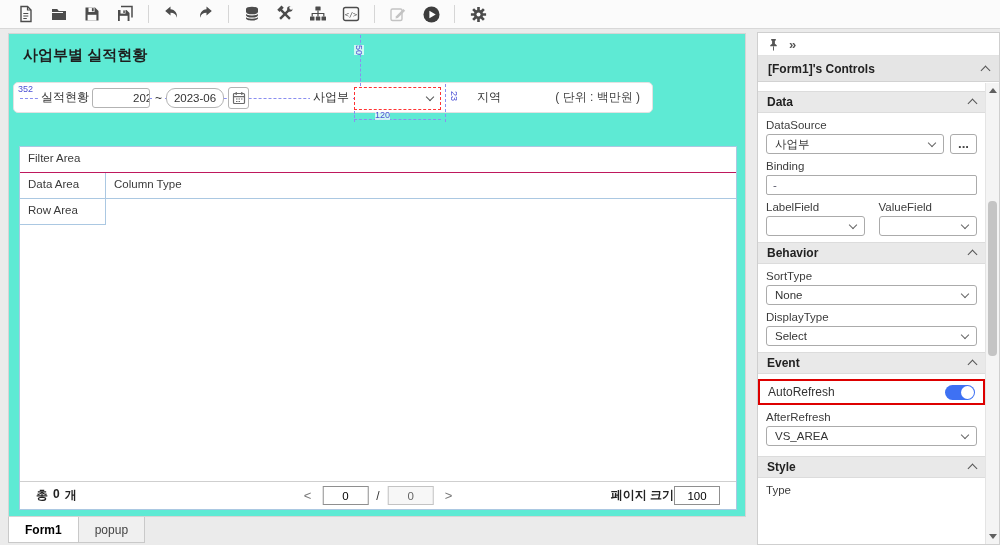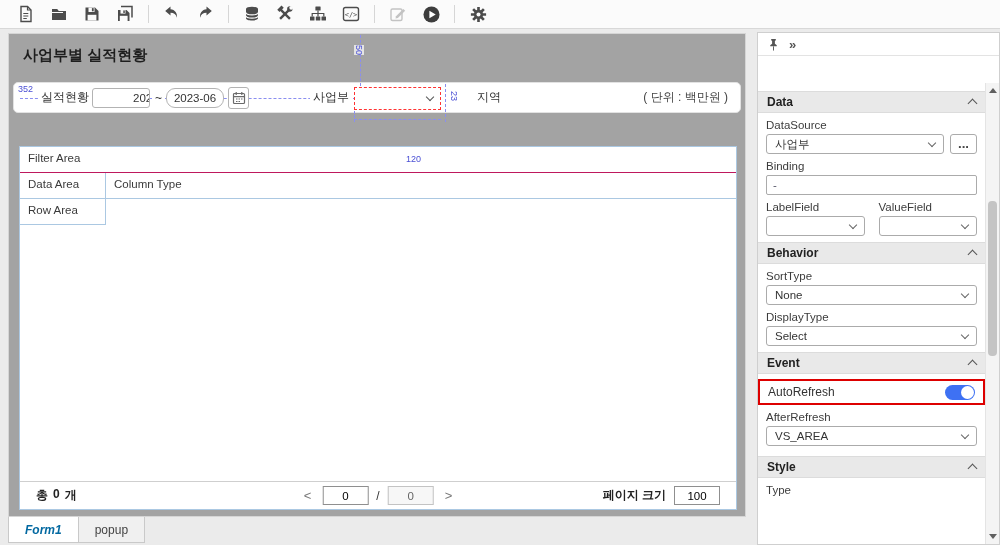--- a/index.html
+++ b/index.html
@@ -16,25 +16,25 @@
   .toolbar {
     position:absolute; top:0; left:0; width:1000px; height:29px;
     background:#fbfbfb; border-bottom:1px solid #d8d8d8;
     display:flex; align-items:center; padding-left:12px; gap:5px;
   }
   .tbtn { width:28px; height:24px; display:flex; align-items:center; justify-content:center; cursor:pointer; }
   .tsep { width:1px; height:18px; background:#d6d6d6; margin:0 4px; }
   
   .canvas {
     position:absolute; left:8px; top:33px; width:738px; height:484px;
-    background:#a3a3a3; border:1px solid #d5d5d5;
+    background:#5eead4; border:1px solid #d5d5d5;
   }
   .canvas-title { position:absolute; left:14px; top:12px; font-size:15px; font-weight:bold; color:#1e1e1e; }
   .filter-bar {
-    position:absolute; left:4px; top:48px; width:728px; height:31px;
+    position:absolute; left:4px; top:48px; width:640px; height:31px;
     border:1px solid #e2e2e2; border-radius:5px; background:#fff;
   }
   .fb-item { position:absolute; top:0; height:100%; display:flex; align-items:center; background:#fff; padding:0 3px; z-index:2; }
   .dash-h { position:absolute; border-top:1px dashed #8a8ef0; z-index:1; }
   .dash-v { position:absolute; border-left:1px dashed #8a8ef0; z-index:3; }
   .meas { position:absolute; color:#4a4fd4; font-size:9px; z-index:4; background:rgba(255,255,255,.7); }
   .meas.rot { transform:rotate(90deg); }
   .date-input {
     position:absolute; top:5px; width:58px; height:20px; border:1px solid #b3b3b3; border-radius:3px;
     text-align:center; font-size:11.5px; color:#333; background:#fff; z-index:2; font-family:inherit;
@@ -59,28 +59,28 @@
   .pa-row    { left:0; top:52px; width:86px; height:26px; border-right:1px solid #abc8e2; border-bottom:1px solid #abc8e2; }
   .pager {
     position:absolute; left:0; bottom:0; width:100%; height:28px; border-top:1px solid #cfcfcf;
     display:flex; align-items:center; padding:0 16px; background:#fff;
   }
   .pager-total { font-weight:bold; color:#222; display:flex; gap:5px; }
   .pager-center { position:absolute; left:50%; transform:translateX(-50%); display:flex; align-items:center; gap:8px; }
   .pg-arrow { color:#777; font-size:13px; cursor:pointer; padding:0 3px; }
   .pg-input { width:46px; height:19px; border:1px solid #8f8f8f; text-align:center; font-size:11.5px; font-family:inherit; }
   .pg-input.dim { border-color:#c3c3c3; background:#f7f7f7; color:#666; }
-  .pager-right { margin-left:auto; display:flex; align-items:center; gap:8px; font-weight:bold; color:#222; }
+  .pager-right { margin-left:auto; display:flex; align-items:center; font-weight:bold; color:#222; }
   
   .tabs { position:absolute; left:8px; top:517px; display:flex; }
   .tab {
     height:26px; min-width:64px; padding:0 16px; display:flex; align-items:center; justify-content:center;
     border:1px solid #c9c9c9; border-top:none; background:#f0f0f0; color:#444; cursor:pointer;
   }
-  .tab.active { background:#fff; font-weight:bold; color:#0369a1;font-style:italic; }
+  .tab.active { background:#fff; font-weight:bold; color:#000000; }
   .tab + .tab { border-left:none; }
   
   .panel { position:absolute; left:757px; top:32px; width:243px; height:513px; background:#fff; border:1px solid #cfcfcf; }
   .panel-minibar { height:23px; border-bottom:1px solid #e3e3e3; display:flex; align-items:center; padding-left:9px; gap:9px; color:#555; }
   .panel-collapse { font-size:13px; font-weight:bold; color:#555; cursor:pointer; line-height:1; }
   .panel-header { height:26px; background:#e5e5e5; border-bottom:1px solid #d2d2d2; display:flex; align-items:center; padding:0 10px; font-weight:bold; color:#222; }
   .chevu { width:7px; height:7px; border-left:1.7px solid #555; border-top:1.7px solid #555; transform:rotate(45deg); margin-left:auto; margin-top:3px; }
   .panel-body { position:absolute; left:0; right:14px; top:50px; bottom:0; padding:0 8px; overflow:hidden; }
   .sec {
     height:22px; background:#e9e9e9; border-top:1px solid #dcdcdc; border-bottom:1px solid #dcdcdc;
@@ -225,21 +225,21 @@
   <div class="filter-bar">
 
     <span class="meas" style="left:4px; top:1px;">352</span>
     <div class="dash-h" style="left:6px; top:15px; width:336px;"></div>
     <div class="dash-v" style="left:346px; top:-48px; height:51px;"></div>
     <span class="meas rot" style="left:340px; top:-38px;">50</span>
     <div class="dash-v" style="left:431px; top:1px; height:38px;"></div>
     <span class="meas rot" style="left:435px; top:8px;">23</span>
     <div class="dash-h" style="left:340px; top:36px; width:87px;"></div>
     <div class="dash-v" style="left:340px; top:28px; height:11px;"></div>
-    <span class="meas" style="left:392px; top:27px;margin-top:44px;">120</span>
+    <span class="meas" style="left:361px; top:27px;">120</span>
 
     <span class="fb-item" style="left:24px;">실적현황</span>
     <input class="date-input" style="left: 78px; padding-left: 40px;" value="2022-01">
     <span class="fb-item" style="left:138px;">~</span>
     <input class="date-input" style="left: 152px; border-radius: 9px;" value="2023-06">
     <button class="cal-btn" style="left:214px;">
       <svg width="14" height="14" viewBox="0 0 14 14">
           <rect x="1.5" y="2.5" width="11" height="10" rx="1" fill="none" stroke="#6a6a6a" stroke-width="1.2"></rect>
           <path d="M4.2 1v3M9.8 1v3M1.5 5.6h11" stroke="#6a6a6a" stroke-width="1.2"></path>
           <path d="M4 8h1.5M6.5 8H8M9 8h1.5M4 10.5h1.5M6.5 10.5H8" stroke="#6a6a6a" stroke-width="1.1"></path>
@@ -286,20 +286,24 @@
 </div>
 
 <div class="panel">
   <div class="panel-minibar">
     <svg width="13" height="13" viewBox="0 0 14 14">
         <path d="M4.5 1h5v1.3l-1 .8v3l2 1.6v1.3H3.5V7.7l2-1.6v-3l-1-.8z" fill="#555"></path>
         <rect x="6.5" y="9" width="1" height="4.5" fill="#555"></rect>
       </svg>
     <span class="panel-collapse">»</span>
   </div>
+  <div class="panel-header">
+    <span>[Form1]'s Controls</span>
+    <span class="chevu"></span>
+  </div>
 
   <div class="panel-body">
     
     <div class="sec">
       <span>Data</span>
       <span class="chevu"></span>
     </div>
     <div class="plabel">DataSource</div>
     <div class="prow">
       <div class="sel">

